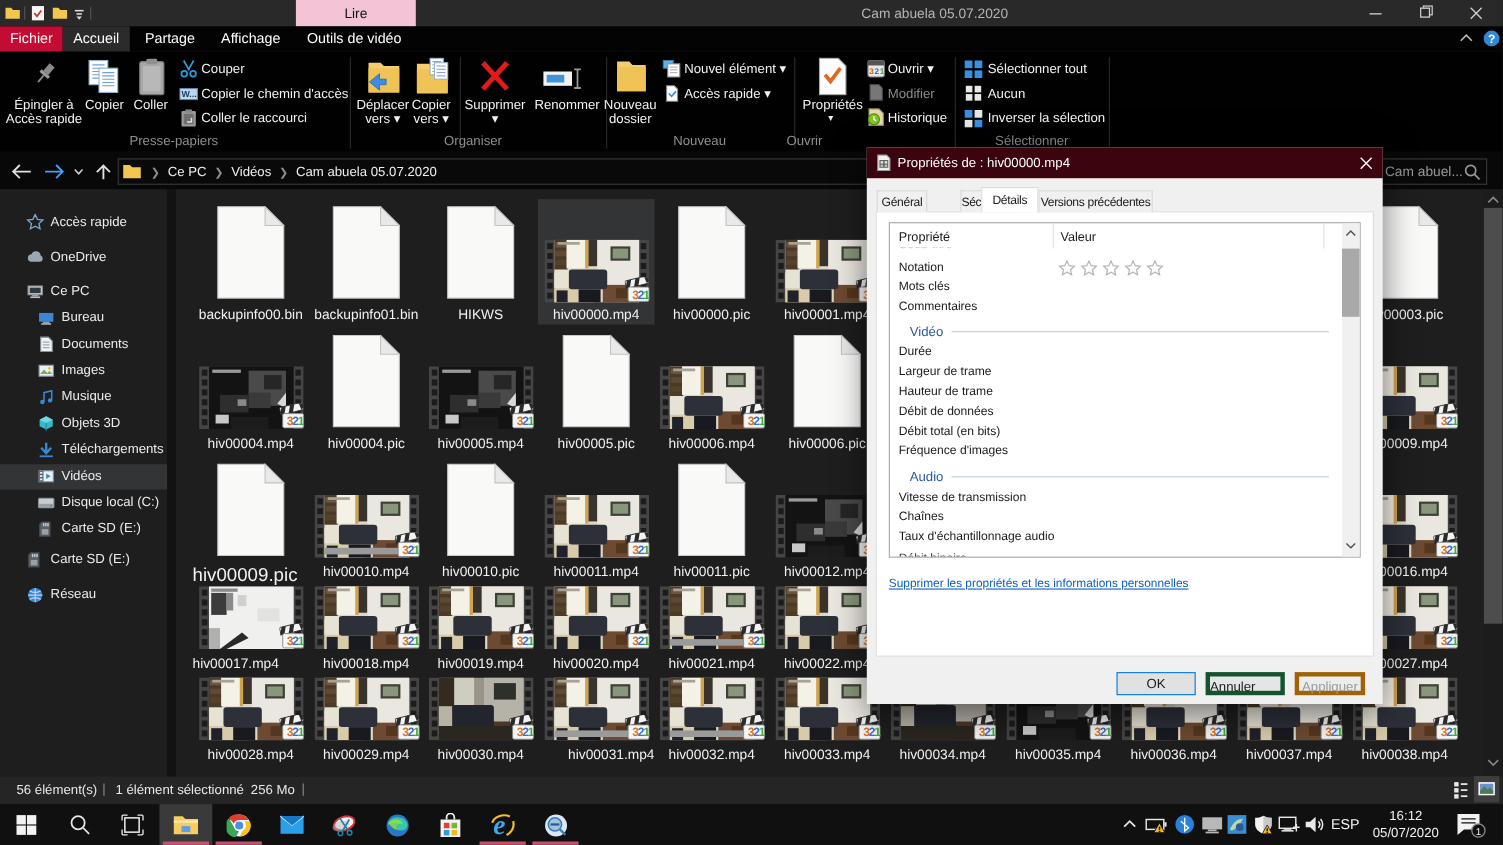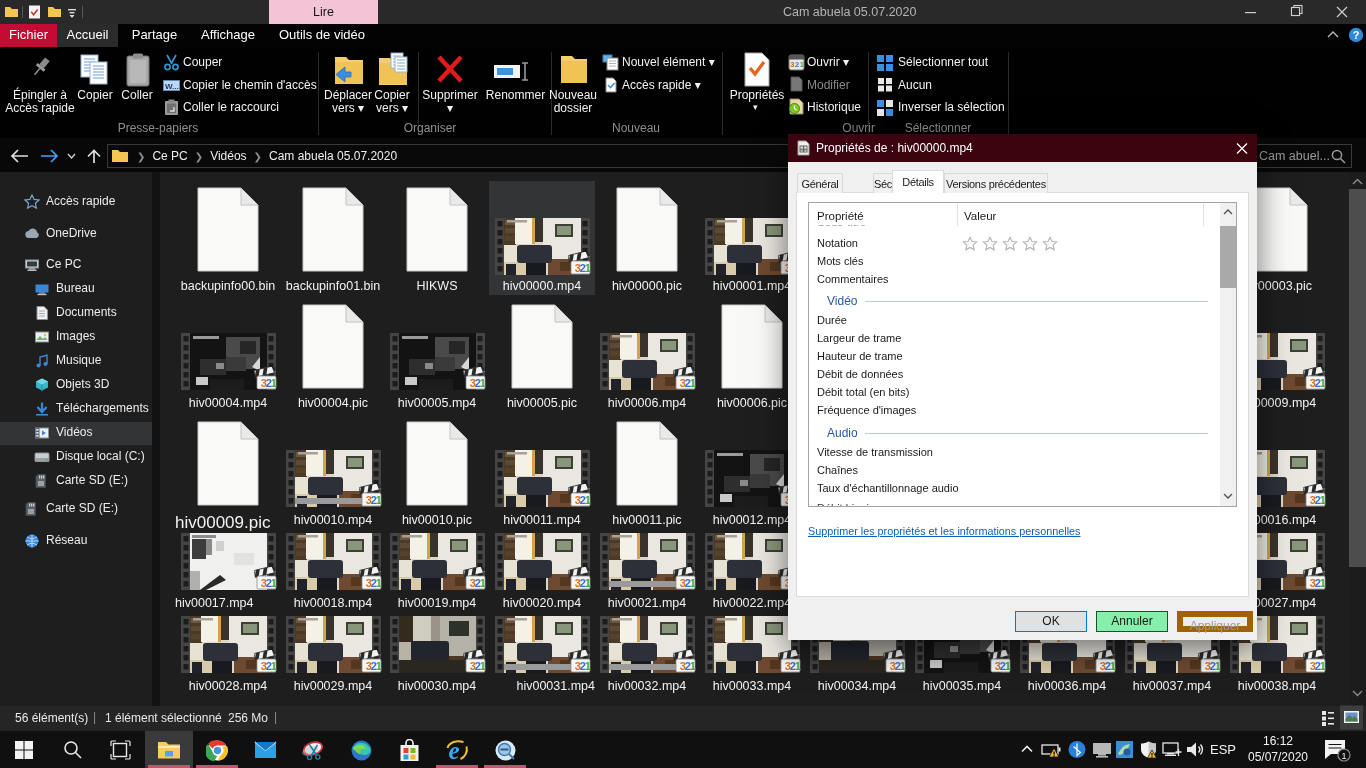--- a/index.html
+++ b/index.html
@@ -41,21 +41,21 @@
 <div class="ab" style="left:0;top:47px;width:1366px;height:91px;background:#010101"></div>
 <div class="ab" style="left:318px;top:52px;width:1px;height:83px;background:#2b2b2b"></div>
 <div class="ab" style="left:418px;top:52px;width:1px;height:83px;background:#2b2b2b"></div>
 <div class="ab" style="left:551px;top:52px;width:1px;height:83px;background:#2b2b2b"></div>
 <div class="ab" style="left:722px;top:52px;width:1px;height:83px;background:#2b2b2b"></div>
 <div class="ab" style="left:868px;top:52px;width:1px;height:83px;background:#2b2b2b"></div>
 <div class="ab" style="left:1008px;top:52px;width:1px;height:83px;background:#2b2b2b"></div>
 <div class="ab" style="left:78px;top:121px;width:160px;text-align:center;color:#8f8f8f;font-size:12px">Presse-papiers</div>
 <div class="ab" style="left:350px;top:121px;width:160px;text-align:center;color:#8f8f8f;font-size:12px">Organiser</div>
 <div class="ab" style="left:556px;top:121px;width:160px;text-align:center;color:#8f8f8f;font-size:12px">Nouveau</div>
-<div class="ab" style="left:715px;top:121px;width:160px;text-align:right;color:#8f8f8f;font-size:12px">Ouvrir</div>
+<div class="ab" style="left:715px;top:121px;width:160px;text-align:left;color:#8f8f8f;font-size:12px">Ouvrir</div>
 <div class="ab" style="left:858px;top:121px;width:160px;text-align:center;color:#8f8f8f;font-size:12px">Sélectionner</div>
 <svg class="ab" style="left:28;top:54" width="26" height="28" viewBox="0 0 26 28">
 <g transform="rotate(40 13 13)">
       <rect x="10" y="3" width="6" height="9" fill="#8a8a8a"></rect>
       <rect x="8" y="12" width="10" height="3" fill="#9a9a9a"></rect>
       <rect x="12.2" y="15" width="1.6" height="8" fill="#8a8a8a"></rect>
     </g>
 </svg>
 <div class="ab" style="left:-15px;top:89px;width:110px;text-align:center;color:#f2f2f2;font-size:12px;line-height:13px">Épingler à<br>Accès rapide</div>
 <svg class="ab" style="left:78;top:53" width="34" height="34" viewBox="0 0 34 34">
@@ -2073,13 +2073,13 @@
 <div class="ab" style="left:1220px;top:203px;width:16px;height:303px;background:#f0f0f0"></div>
 <svg class="ab" style="left:1221;top:205" width="14" height="14" viewBox="0 0 14 14">
     <path d="M3 9 l4 -4 l4 4" stroke="#505050" stroke-width="1.3" fill="none"></path>
   </svg>
 <div class="ab" style="left:1220px;top:226px;width:16px;height:62px;background:#a9a9a9"></div>
 <svg class="ab" style="left:1221;top:489" width="14" height="14" viewBox="0 0 14 14">
     <path d="M3 5 l4 4 l4 -4" stroke="#505050" stroke-width="1.3" fill="none"></path>
   </svg>
 <div class="ab" style="left:808px;top:525px;color:#0d5fbe;font-size:10.8px;text-decoration:underline">Supprimer les propriétés et les informations personnelles</div>
 <div class="ab" style="left:1015px;top:611px;width:72px;height:21px;background:#e1e1e1;border:1px solid #0078d7;color:#1a1a1a;font-size:12px;text-align:center;line-height:19px">OK</div>
-<div class="ab" style="left:1096px;top:611px;width:72px;height:21px;background:#86efac;border:1px solid #14532d;color:#1a1a1a;font-size:12px;text-align:center;line-height:19px">Annuler</div>
-<div class="ab" style="left:1177px;top:611px;width:76px;height:21px;background:#ececec;border:6px solid #a16207;color:#9a9a9a;font-size:12px;text-align:center;line-height:19px">Appliquer</div>
+<div class="ab" style="left:1096px;top:611px;width:72px;height:21px;background:#e5e5e5;border:4px solid #14532d;color:#1a1a1a;font-size:12px;line-height:19px">Annuler</div>
+<div class="ab" style="left:1177px;top:611px;width:64px;height:21px;background:#ececec;border:4px solid #a16207;color:#9a9a9a;font-size:12px;text-align:center;line-height:19px">Appliquer</div>
 </body></html>

